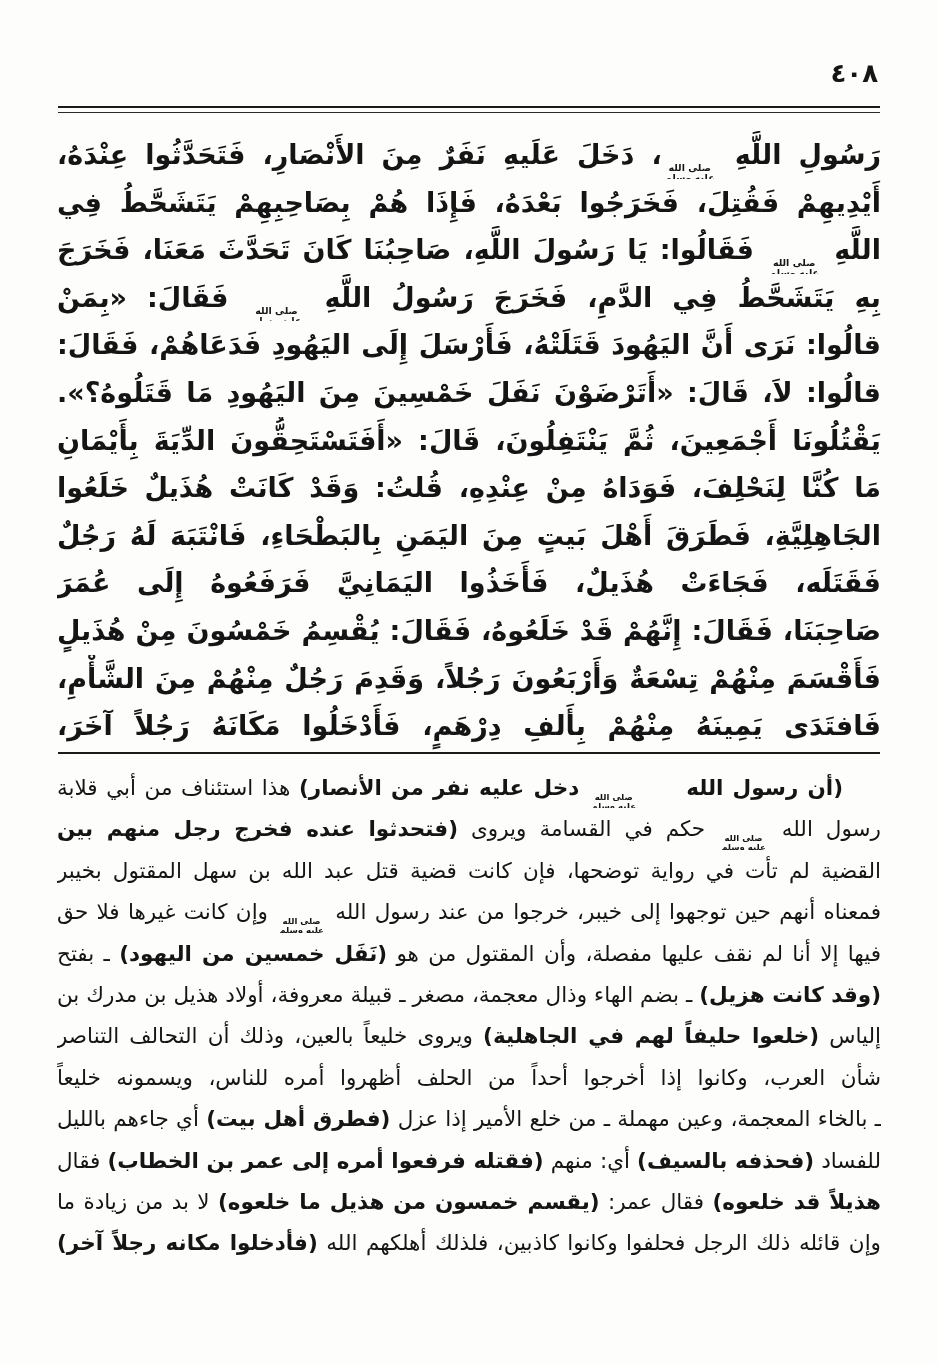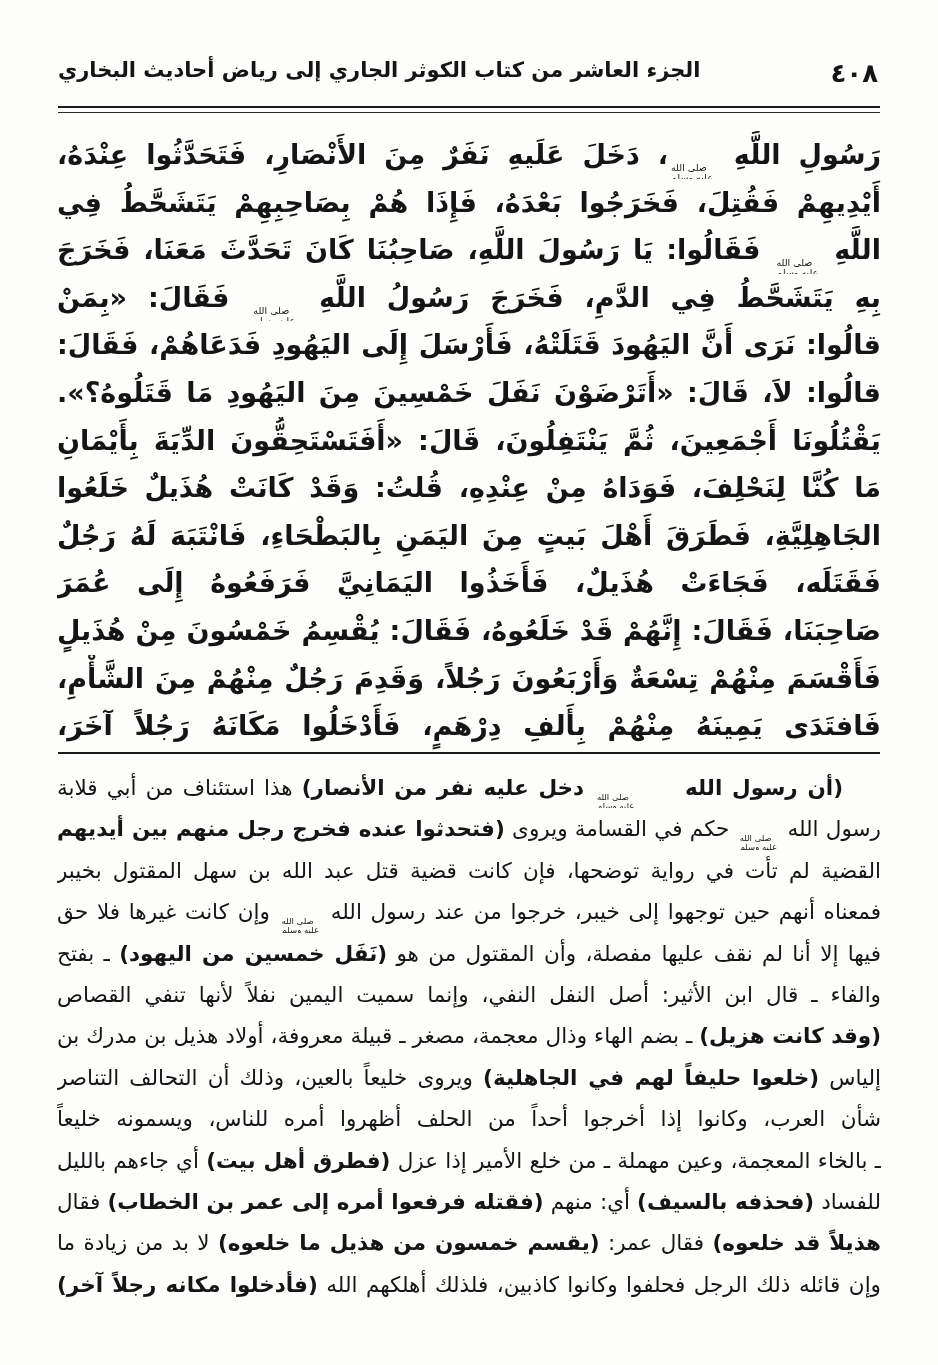--- a/index.html
+++ b/index.html
@@ -57,37 +57,36 @@
     top: 767px; right: 57px; left: 57px;
     font-size: 21.5px; font-weight: 400;
   }
   .commentary .line { line-height: 41.4px; height: 41.4px; }
   .commentary .b { font-weight: 700; margin-top: 19px; }
   .line.indent { text-indent: 38px; }
   
   .saw {
     display: inline-flex;
     flex-direction: column;
-    align-items: flex-end;
-    font-weight: 400;
+    align-items: center;
+    font-weight: 700;
     margin: 0 3px;
     vertical-align: -7px;
   }
   .saw span { display: block; white-space: nowrap; }
   .matn .saw { font-size: 9.5px; line-height: 10px; }
   .commentary .saw { font-size: 8.5px; line-height: 9px; vertical-align: -5px; }
 </style>
 </head>
 <body>
 
 <div class="page">
 
   <div class="header">
     <span class="pagenum">٤٠٨</span>
-    <span class="title">الجزء العاشر من كتاب الكوثر الجاري إلى رياض أحاديث البخاري</span>
   </div>
 
   <div class="rule-a"></div>
   <div class="rule-b"></div>
 
   <div class="matn">
       <div class="line"><span>رَسُولِ اللَّهِ </span><span class="saw">
           <span>صلى الله</span>
           <span>عليه وسلم</span>
         </span><span>، دَخَلَ عَلَيهِ نَفَرٌ مِنَ الأَنْصَارِ، فَتَحَدَّثُوا عِنْدَهُ، فَخَرَجَ رَجُلٌ مِنْهُمْ بَيْنَ</span></div>
@@ -121,21 +120,20 @@
       <div class="line"><span>رسول الله </span><span class="saw">
           <span>صلى الله</span>
           <span>عليه وسلم</span>
         </span><span> حكم في القسامة ويروى </span><span class="b">(فتحدثوا عنده فخرج رجل منهم بين أيديهم فقتل)</span></div>
       <div class="line"><span>القضية لم تأت في رواية توضحها، فإن كانت قضية قتل عبد الله بن سهل المقتول بخيبر</span></div>
       <div class="line"><span>فمعناه أنهم حين توجهوا إلى خيبر، خرجوا من عند رسول الله </span><span class="saw">
           <span>صلى الله</span>
           <span>عليه وسلم</span>
         </span><span> وإن كانت غيرها فلا حق</span></div>
       <div class="line"><span>فيها إلا أنا لم نقف عليها مفصلة، وأن المقتول من هو </span><span class="b">(نَفَل خمسين من اليهود)</span><span> ـ بفتح النون</span></div>
-      <div class="line"><span>والفاء ـ قال ابن الأثير: أصل النفل النفي، وإنما سميت اليمين نفلاً لأنها تنفي القصاص</span></div>
       <div class="line"><span class="b">(وقد كانت هزيل)</span><span> ـ بضم الهاء وذال معجمة، مصغر ـ قبيلة معروفة، أولاد هذيل بن مدرك بن</span></div>
       <div class="line"><span>إلياس </span><span class="b">(خلعوا حليفاً لهم في الجاهلية)</span><span> ويروى خليعاً بالعين، وذلك أن التحالف التناصر كان</span></div>
       <div class="line"><span>شأن العرب، وكانوا إذا أخرجوا أحداً من الحلف أظهروا أمره للناس، ويسمونه خليعاً</span></div>
       <div class="line"><span>ـ بالخاء المعجمة، وعين مهملة ـ من خلع الأمير إذا عزل </span><span class="b">(فطرق أهل بيت)</span><span> أي جاءهم بالليل</span></div>
       <div class="line"><span>للفساد </span><span class="b">(فحذفه بالسيف)</span><span> أي: منهم </span><span class="b">(فقتله فرفعوا أمره إلى عمر بن الخطاب)</span><span> فقال القوم </span></div>
       <div class="line"><span class="b">هذيلاً قد خلعوه)</span><span> فقال عمر: </span><span class="b">(يقسم خمسون من هذيل ما خلعوه)</span><span> لا بد من زيادة ما خلعوه،</span></div>
       <div class="line"><span>وإن قائله ذلك الرجل فحلفوا وكانوا كاذبين، فلذلك أهلكهم الله </span><span class="b">(فأدخلوا مكانه رجلاً آخر)</span></div>
     </div>
 
 </div>

